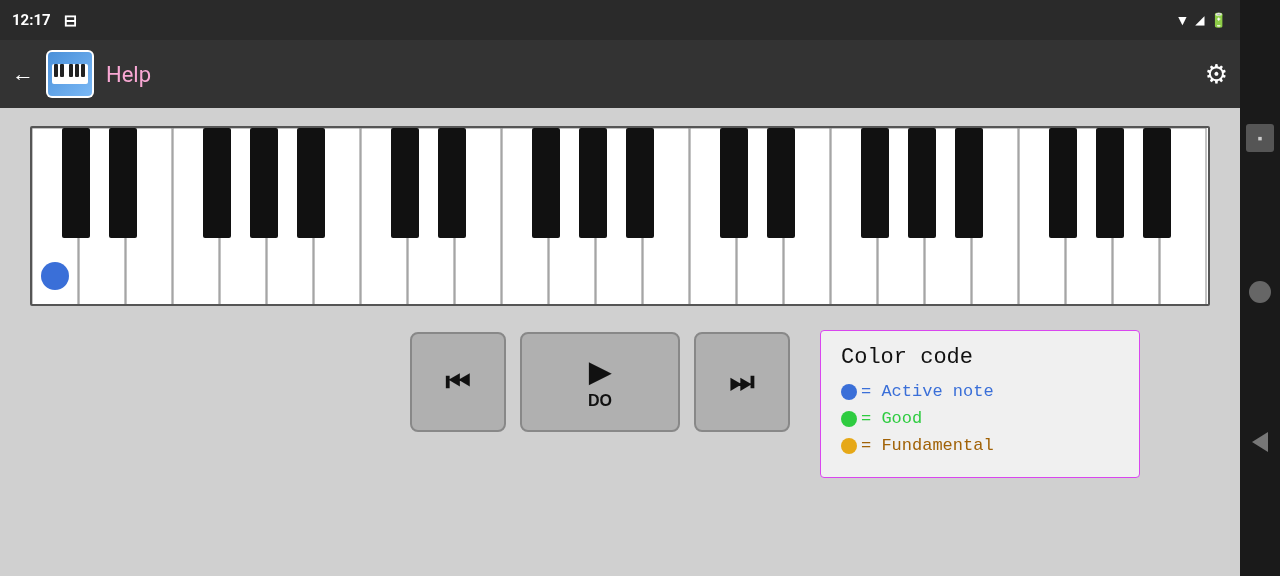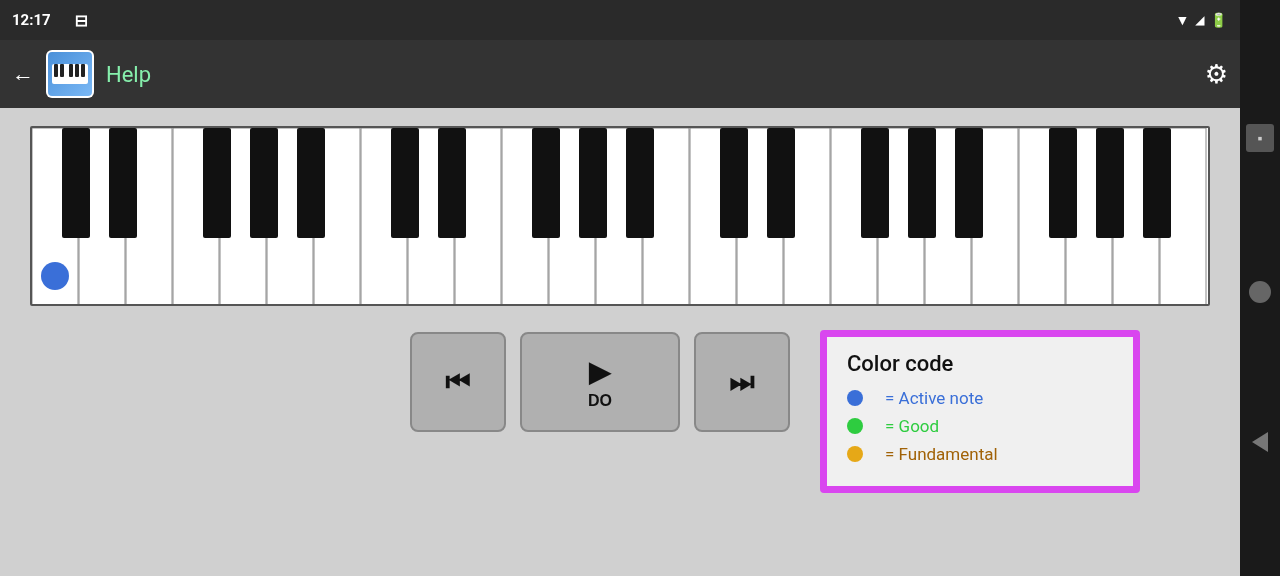--- a/index.html
+++ b/index.html
@@ -21,21 +21,21 @@
       align-items: center;
       justify-content: space-between;
       padding: 0 12px;
       position: absolute;
       top: 0;
       left: 0;
     }
     .status-left {
       display: flex;
       align-items: center;
-      gap: 24px;
+      gap: 13px;
       color: white;
       font-size: 15px;
       font-weight: bold;
       text-align: right;
     }
     .status-right {
       display: flex;
       align-items: center;
       gap: 6px;
       color: white;
@@ -73,21 +73,21 @@
     .app-icon-inner {
       width: 44px;
       height: 44px;
       background: linear-gradient(135deg, #4a90d9, #7ab8f5);
       border-radius: 4px;
       display: flex;
       align-items: center;
       justify-content: center;
     }
     .top-title {
-      color: #86efac;
+      color: #f9a8d4;
       font-size: 22px;
       font-weight: 400;
       flex: 1;
     }
     .gear-icon {
       color: white;
       font-size: 26px;
       cursor: pointer;
     }
 
@@ -144,38 +144,39 @@
       width: 160px;
     }
 
     .ctrl-btn .btn-icon {
       font-size: 28px;
     }
 
     
     #color-code-panel {
       background: #f0f0f0;
-      border: 7px solid #d946ef;
+      border: 1px solid #d946ef;
       border-radius: 4px;
       padding: 14px 20px;
       margin-top: 10px;
       min-width: 320px;
+      font-family: Liberation Mono, monospace;
     }
 
     .color-code-title {
       font-size: 22px;
       font-weight: 500;
       color: #111;
       margin-bottom: 12px;
     }
 
     .color-item {
       display: flex;
       align-items: center;
-      gap: 22px;
+      gap: 4px;
       margin-bottom: 8px;
       font-size: 17px;
     }
 
     .color-dot {
       width: 16px;
       height: 16px;
       border-radius: 50%;
       flex-shrink: 0;
     }

